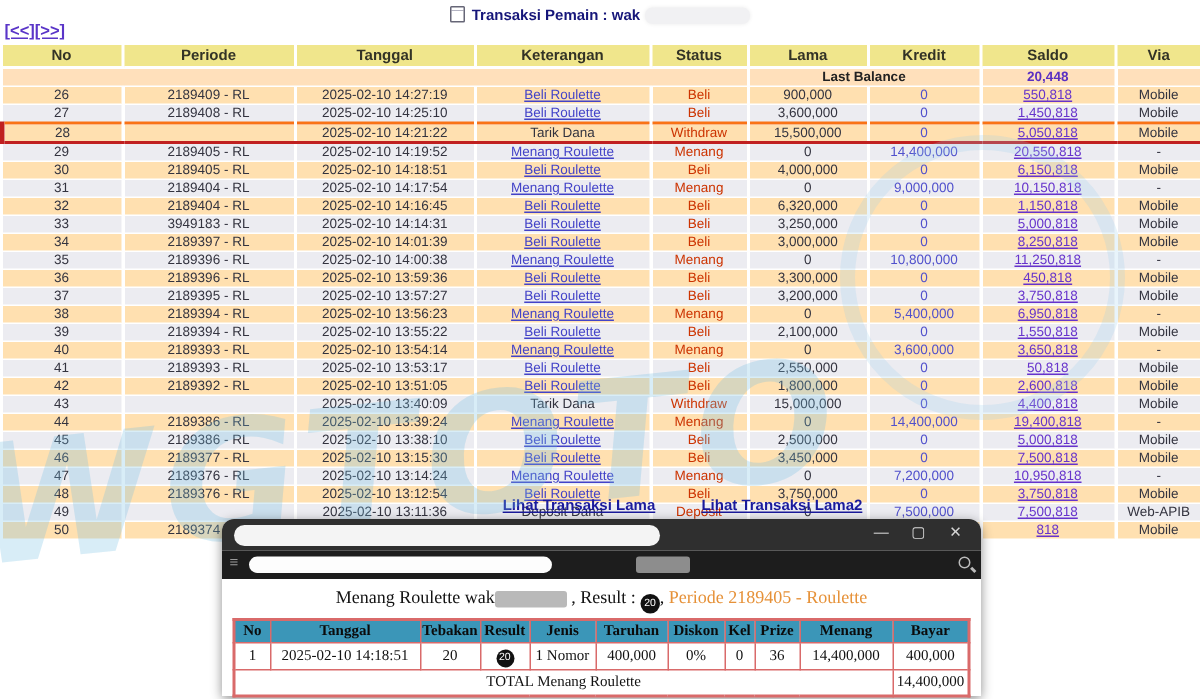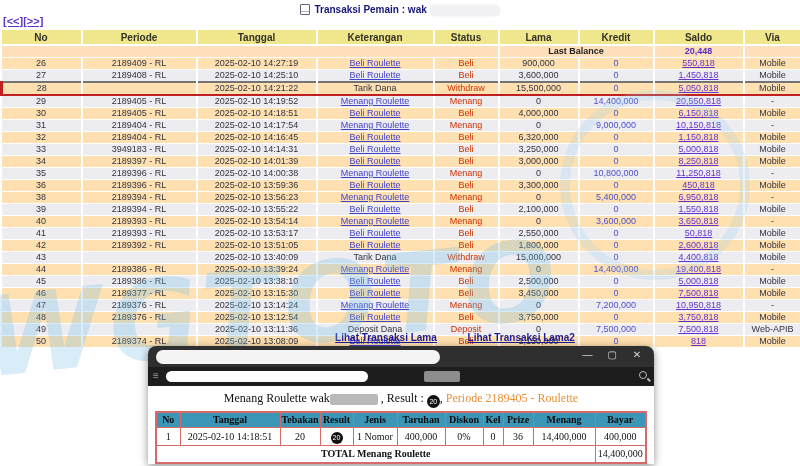--- a/index.html
+++ b/index.html
@@ -22,21 +22,21 @@
                table-layout:fixed; font-size:9px; color:#33333f; }
   table.main th { background:#f0e68c; color:#333326; font-weight:bold; font-size:10px;
                   height:15px; border-right:2px solid #fff; border-bottom:2px solid #fff; }
   table.main td { text-align:center; height:11px; line-height:11px; padding:0 2px;
                   border-right:2px solid #fff; border-bottom:1px solid #fff;
                   white-space:nowrap; overflow:hidden; }
   tr.peach td { background:#ffe0b0; }
   tr.gray  td { background:#ececf1; }
   tr.lastbal td { background:#ffe0bb; height:12px; font-weight:bold; color:#222; }
   tr.lastbal .lb-saldo { color:#5a2fc2; }
-  tr.selected td { border-top:2px solid #737373; border-bottom:2px solid #c02020;margin-top:28px; }
+  tr.selected td { border-top:2px solid #f97316; border-bottom:2px solid #c02020;margin-top:28px; }
   tr.selected td:first-child { border-left:3px solid #c02020; }
   tr.selected td:last-child  { border-right:3px solid #c02020; }
   td.col-keterangan a { color:#4343c8; text-decoration:underline; cursor:pointer; }
   td.col-status { color:#cc3300; }
   td.col-kredit { color:#5050cc; }
   td.col-saldo  { color:#6633cc;text-decoration:underline; }
   td.col-via, td.col-no, td.col-periode, td.col-tanggal { color:#33333f; }
 
   .footer-links { position:absolute; top:332px; left:0; width:800px; text-align:center;
                   padding-left:110px; font-size:10px; }
@@ -73,21 +73,21 @@
   .blur-name { width:48px; height:11px; background:#b9b9b9; border-radius:2px; }
   .pp-heading .periode { color:#e69138;text-align:right; }
   .badge { display:inline-block; width:13px; height:13px; border-radius:50%; background:#111;
            color:#fff; font-size:7px; line-height:13px; text-align:center; vertical-align:-2px;
            font-family:"Liberation Sans", sans-serif; }
   table.result { border-collapse:collapse; margin:3px auto 0 auto; width:490px; table-layout:fixed;
                  font-size:10px; color:#111; border:2px solid #d96a6a; }
   table.result th { background:#3b96b8; color:#0b0b0b; font-weight:bold; border:1px solid #d96a6a;
                     height:15px; font-size:10px; }
   table.result td { border:1px solid #d96a6a; text-align:center; height:18px; background:#fff; }
-  table.result td.total-label { font-weight:bold; height:15px;margin-top:43px; }
+  table.result td.total-label { font-weight:normal; height:15px;margin-top:43px; }
   .badge.sm { width:12px; height:12px; line-height:12px; }
 </style>
 </head>
 <body>
 
 <div class="watermark">WGTOTO</div>
 <div class="wm-ring"></div>
 
 <div class="page-title">
   <span class="doc-ico"></span><span>Transaksi  Pemain : wak</span>
@@ -244,20 +244,31 @@
       </tr>
       <tr class="peach">
         <td class="col-no">36</td>
         <td class="col-periode">2189396 - RL</td>
         <td class="col-tanggal">2025-02-10 13:59:36</td>
         <td class="col-keterangan"><a>Beli Roulette</a></td>
         <td class="col-status">Beli</td>
         <td class="col-debet">3,300,000</td>
         <td class="col-kredit">0</td>
         <td class="col-saldo">450,818</td>
+        <td class="col-via">Mobile</td>
+      </tr>
+      <tr class="gray">
+        <td class="col-no">37</td>
+        <td class="col-periode">2189395 - RL</td>
+        <td class="col-tanggal">2025-02-10 13:57:27</td>
+        <td class="col-keterangan"><a>Beli Roulette</a></td>
+        <td class="col-status">Beli</td>
+        <td class="col-debet">3,200,000</td>
+        <td class="col-kredit">0</td>
+        <td class="col-saldo">3,750,818</td>
         <td class="col-via">Mobile</td>
       </tr>
       <tr class="peach">
         <td class="col-no">38</td>
         <td class="col-periode">2189394 - RL</td>
         <td class="col-tanggal">2025-02-10 13:56:23</td>
         <td class="col-keterangan"><a>Menang Roulette</a></td>
         <td class="col-status">Menang</td>
         <td class="col-debet">0</td>
         <td class="col-kredit">5,400,000</td>

